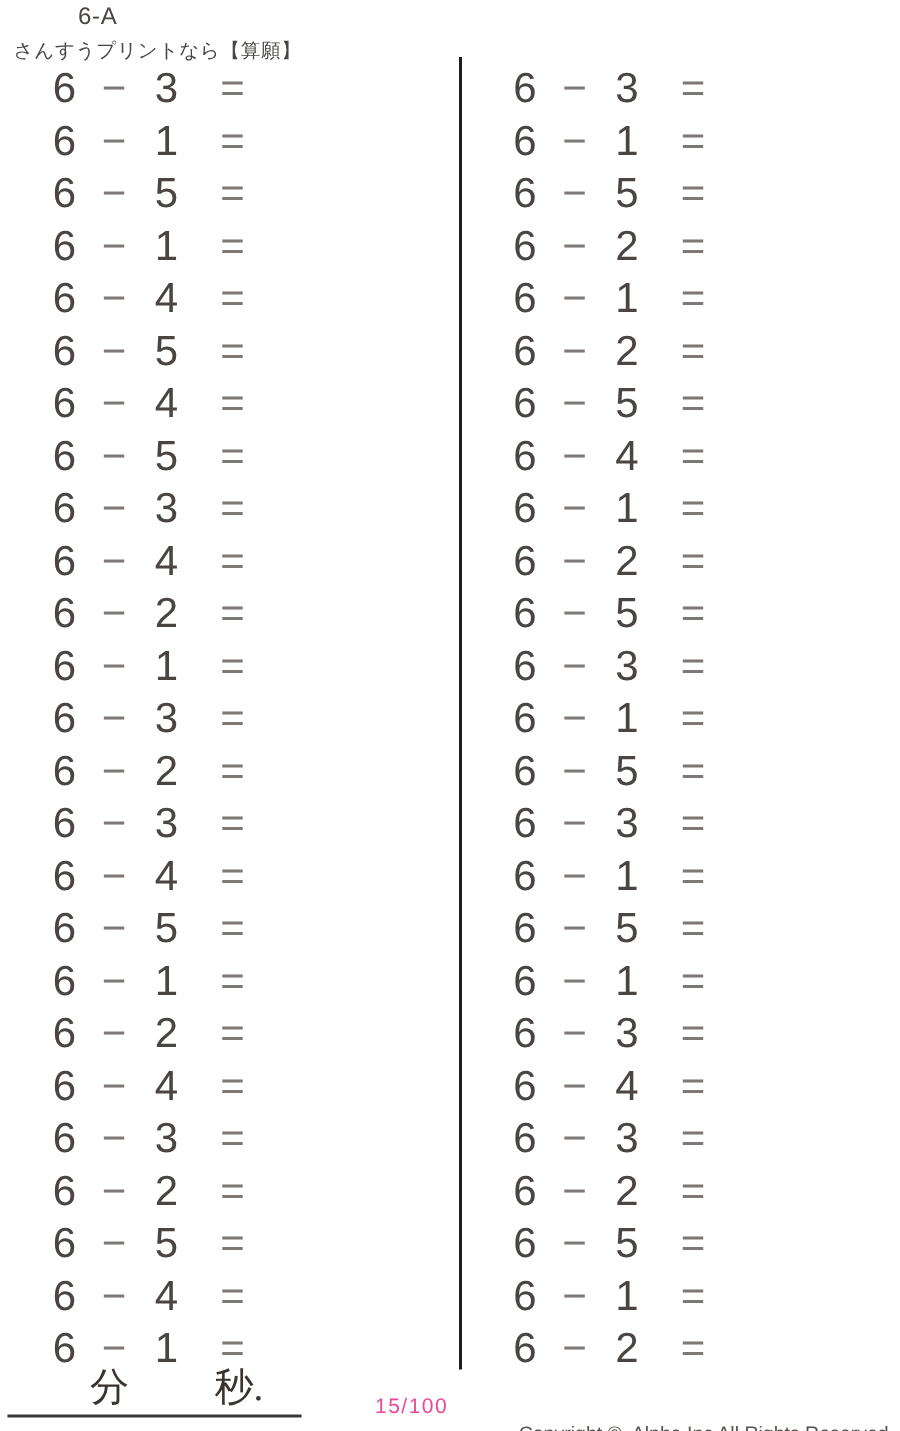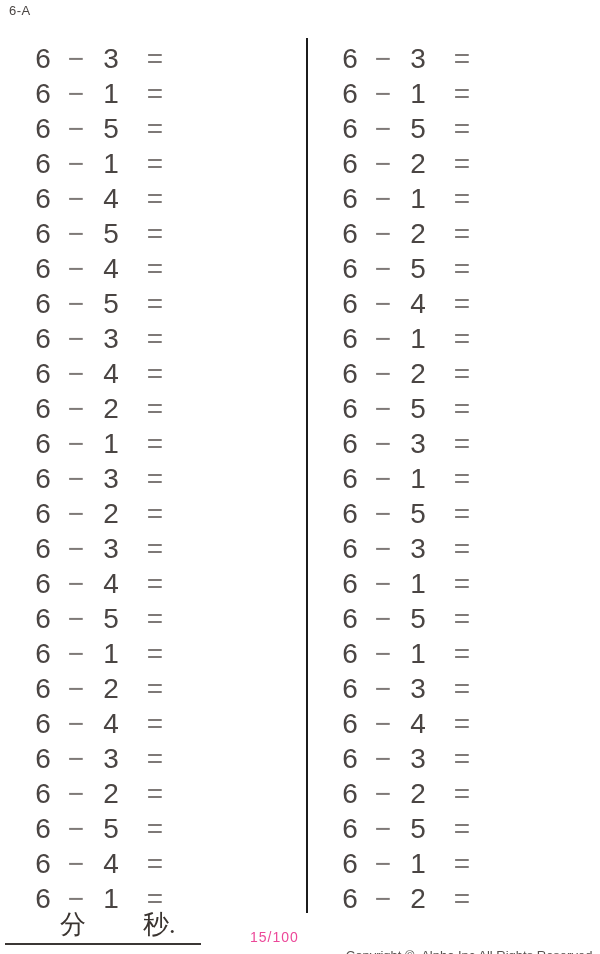--- a/index.html
+++ b/index.html
@@ -13,21 +13,21 @@
   body{
     position:relative;
     background:#ffffff;
     overflow:hidden;
     font-family:"Liberation Sans","DejaVu Sans",sans-serif;
     color:var(--text);
   }
   .header{
     position:absolute; left:9px; top:3px;
   }
-  .header .code{ font-size:13px; letter-spacing:0.5px; }
+  .header .code{ font-size:16px; letter-spacing:0.5px;margin-left:43px; }
   .header .subtitle{ font-size:13px; margin-top:4px; letter-spacing:0.5px; }
 
   .divider{
     position:absolute; left:306px; top:38px;
     width:2px; height:875px;
     background:var(--divider);
   }
 
   .col{ position:absolute; top:41px; }
   .col-left{ left:25px; }
@@ -68,20 +68,21 @@
     position:absolute; right:4px; top:916px; width:266px;
     font-size:13px; line-height:16px; color:var(--footer);
     text-align:right; white-space:pre-wrap;
   }
 </style>
 </head>
 <body>
 
 <div class="header">
   <div class="code">6-A</div>
+  <div class="subtitle">さんすうプリントなら【算願】</div>
 </div>
 
 <div class="divider"></div>
 
 <div class="col col-left">
     <div class="row">
       <span class="num">6</span>
       <span class="op">−</span>
       <span class="num">3</span>
       <span class="op">=</span>

